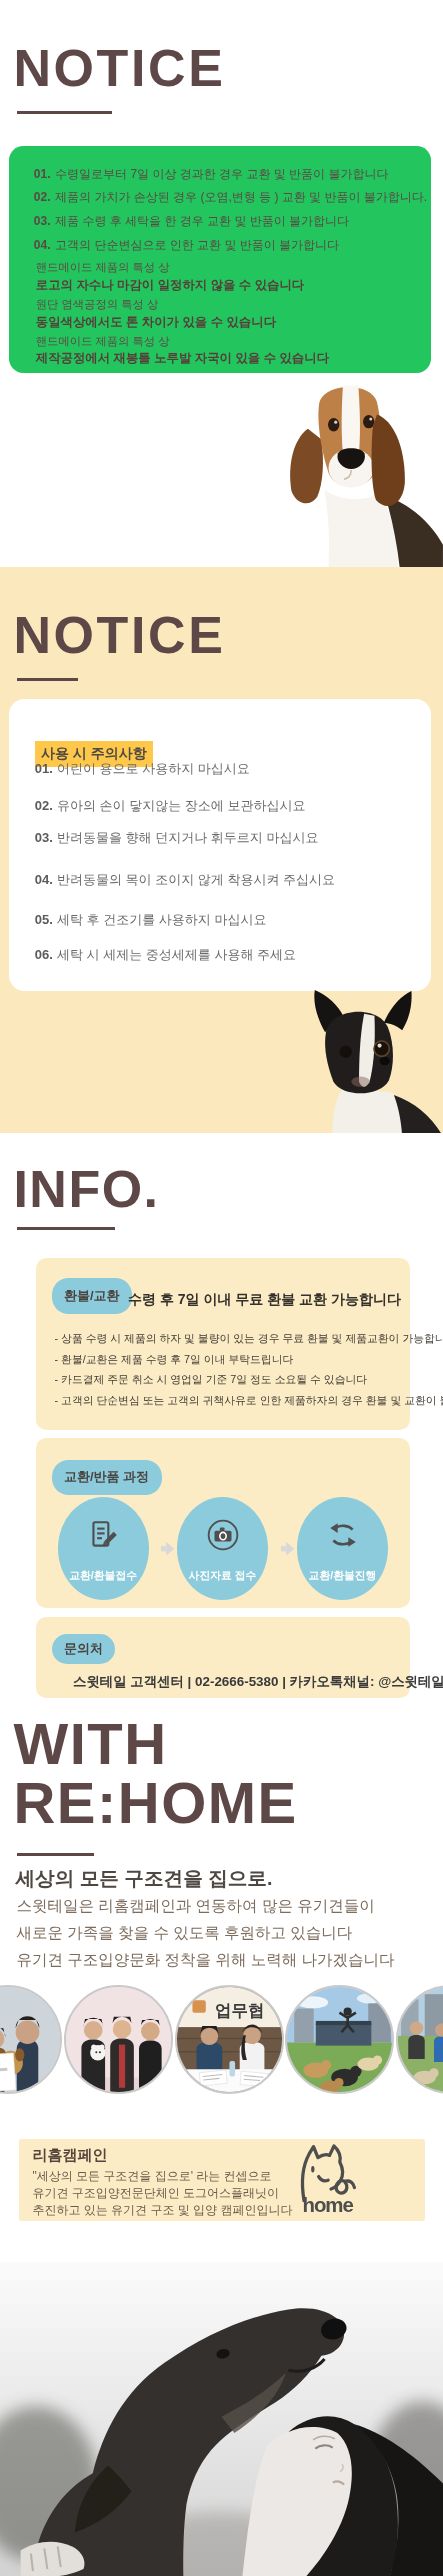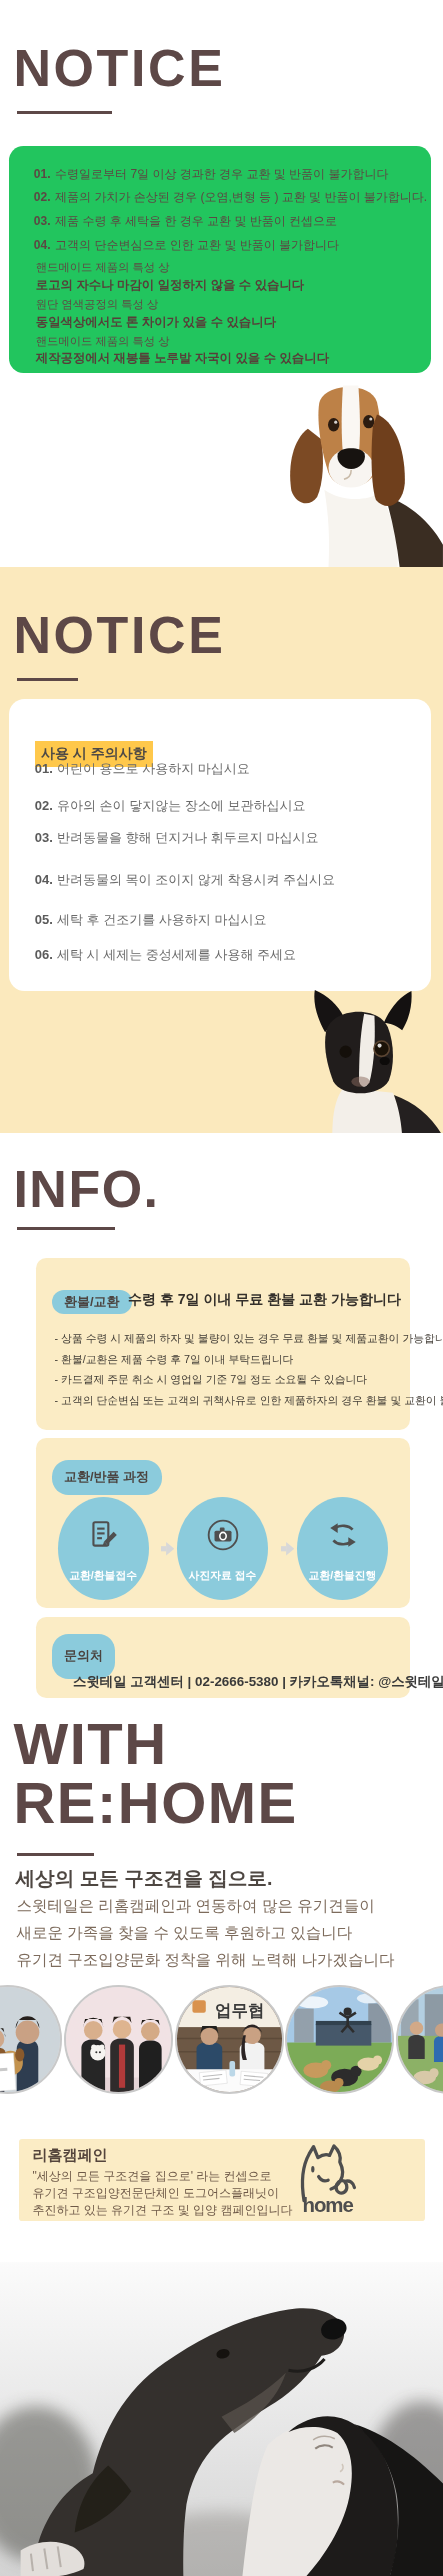--- a/index.html
+++ b/index.html
@@ -74,21 +74,21 @@
     <div class="rule" style="left:16.5px;top:111px;width:95px;"></div>
 
     <div class="ybox">
       <div class="yitem" style="top:19.6px;">
         <span class="num">01.</span><span>수령일로부터 7일 이상 경과한 경우  교환 및 반품이 불가합니다</span>
       </div>
       <div class="yitem" style="top:43px;">
         <span class="num">02.</span><span>제품의 가치가 손상된 경우 (오염,변형 등 ) 교환 및 반품이 불가합니다.</span>
       </div>
       <div class="yitem" style="top:67px;">
-        <span class="num">03.</span><span>제품 수령 후 세탁을 한 경우  교환 및 반품이 컨셉으로</span>
+        <span class="num">03.</span><span>제품 수령 후 세탁을 한 경우  교환 및 반품이 불가합니다</span>
       </div>
       <div class="yitem" style="top:91px;">
         <span class="num">04.</span><span>고객의 단순변심으로 인한 교환 및 반품이 불가합니다</span>
       </div>
 
       <div class="ynote-label" style="top:114px;">핸드메이드 제품의 특성 상</div>
       <div class="ynote-bold" style="top:131px;">로고의 자수나 마감이 일정하지 않을 수 있습니다</div>
       <div class="ynote-label" style="top:151px;">원단 염색공정의 특성 상</div>
       <div class="ynote-bold" style="top:168px;">동일색상에서도 톤 차이가 있을 수 있습니다</div>
       <div class="ynote-label" style="top:188px;">핸드메이드 제품의 특성 상</div>
@@ -151,21 +151,21 @@
       <ellipse cx="252" cy="144" rx="10" ry="8" fill="#0D0B0A"></ellipse>
       <ellipse cx="205" cy="184" rx="18" ry="10" fill="#8A6A5E" opacity=".5"></ellipse>
     </svg>
   </div>
 
   <div class="sec sec3">
     <div class="bigTitle" style="top:30px;letter-spacing:1.5px;">INFO.</div>
     <div class="rule" style="left:16.5px;top:94px;width:98px;"></div>
 
     <div class="cbox box1">
-      <div class="blue-badge" style="top:32px;height:24px;">환불/교환</div>
+      <div class="blue-badge" style="top:20px;height:36px;">환불/교환</div>
       <div class="box-heading">수령 후 7일 이내 무료 환불 교환 가능합니다</div>
       <div class="bullets">
         <div>-  상품 수령 시 제품의 하자 및 불량이 있는 경우 무료 환불 및 제품교환이 가능합니다.</div>
         <div>-  환불/교환은 제품 수령 후 7일 이내 부탁드립니다</div>
         <div>-  카드결제 주문 취소 시 영업일 기준 7일 정도 소요될 수 있습니다</div>
         <div>-  고객의 단순변심 또는 고객의 귀책사유로 인한 제품하자의 경우 환불 및 교환이 불가능합니다</div>
       </div>
     </div>
 
     <div class="cbox box2">
@@ -212,21 +212,21 @@
             <polygon points="8,19 22,10 22,28" fill="#4F4F4F"></polygon>
             <path d="M14,42 A21,15 0 0 0 47,45" fill="none" stroke="#4F4F4F" stroke-width="5"></path>
             <polygon points="56,45 42,36 42,54" fill="#4F4F4F"></polygon>
           </svg>
         </div>
         <div class="lbl">교환/환불진행</div>
       </div>
     </div>
 
     <div class="cbox box3">
-      <div class="blue-badge" style="top:16.5px;height:45px;">문의처</div>
+      <div class="blue-badge" style="top:16.5px;height:30px;">문의처</div>
       <div class="contact-line">스윗테일 고객센터 |  02-2666-5380  | 카카오톡채널: @스윗테일</div>
     </div>
 
     <div class="withTitle">
       <div>WITH</div>
       <div>RE:HOME</div>
     </div>
     <div class="rule" style="left:16.5px;top:720px;width:77px;"></div>
     <div class="rh-heading">세상의 모든 구조견을 집으로.</div>
     <div class="rh-para">

